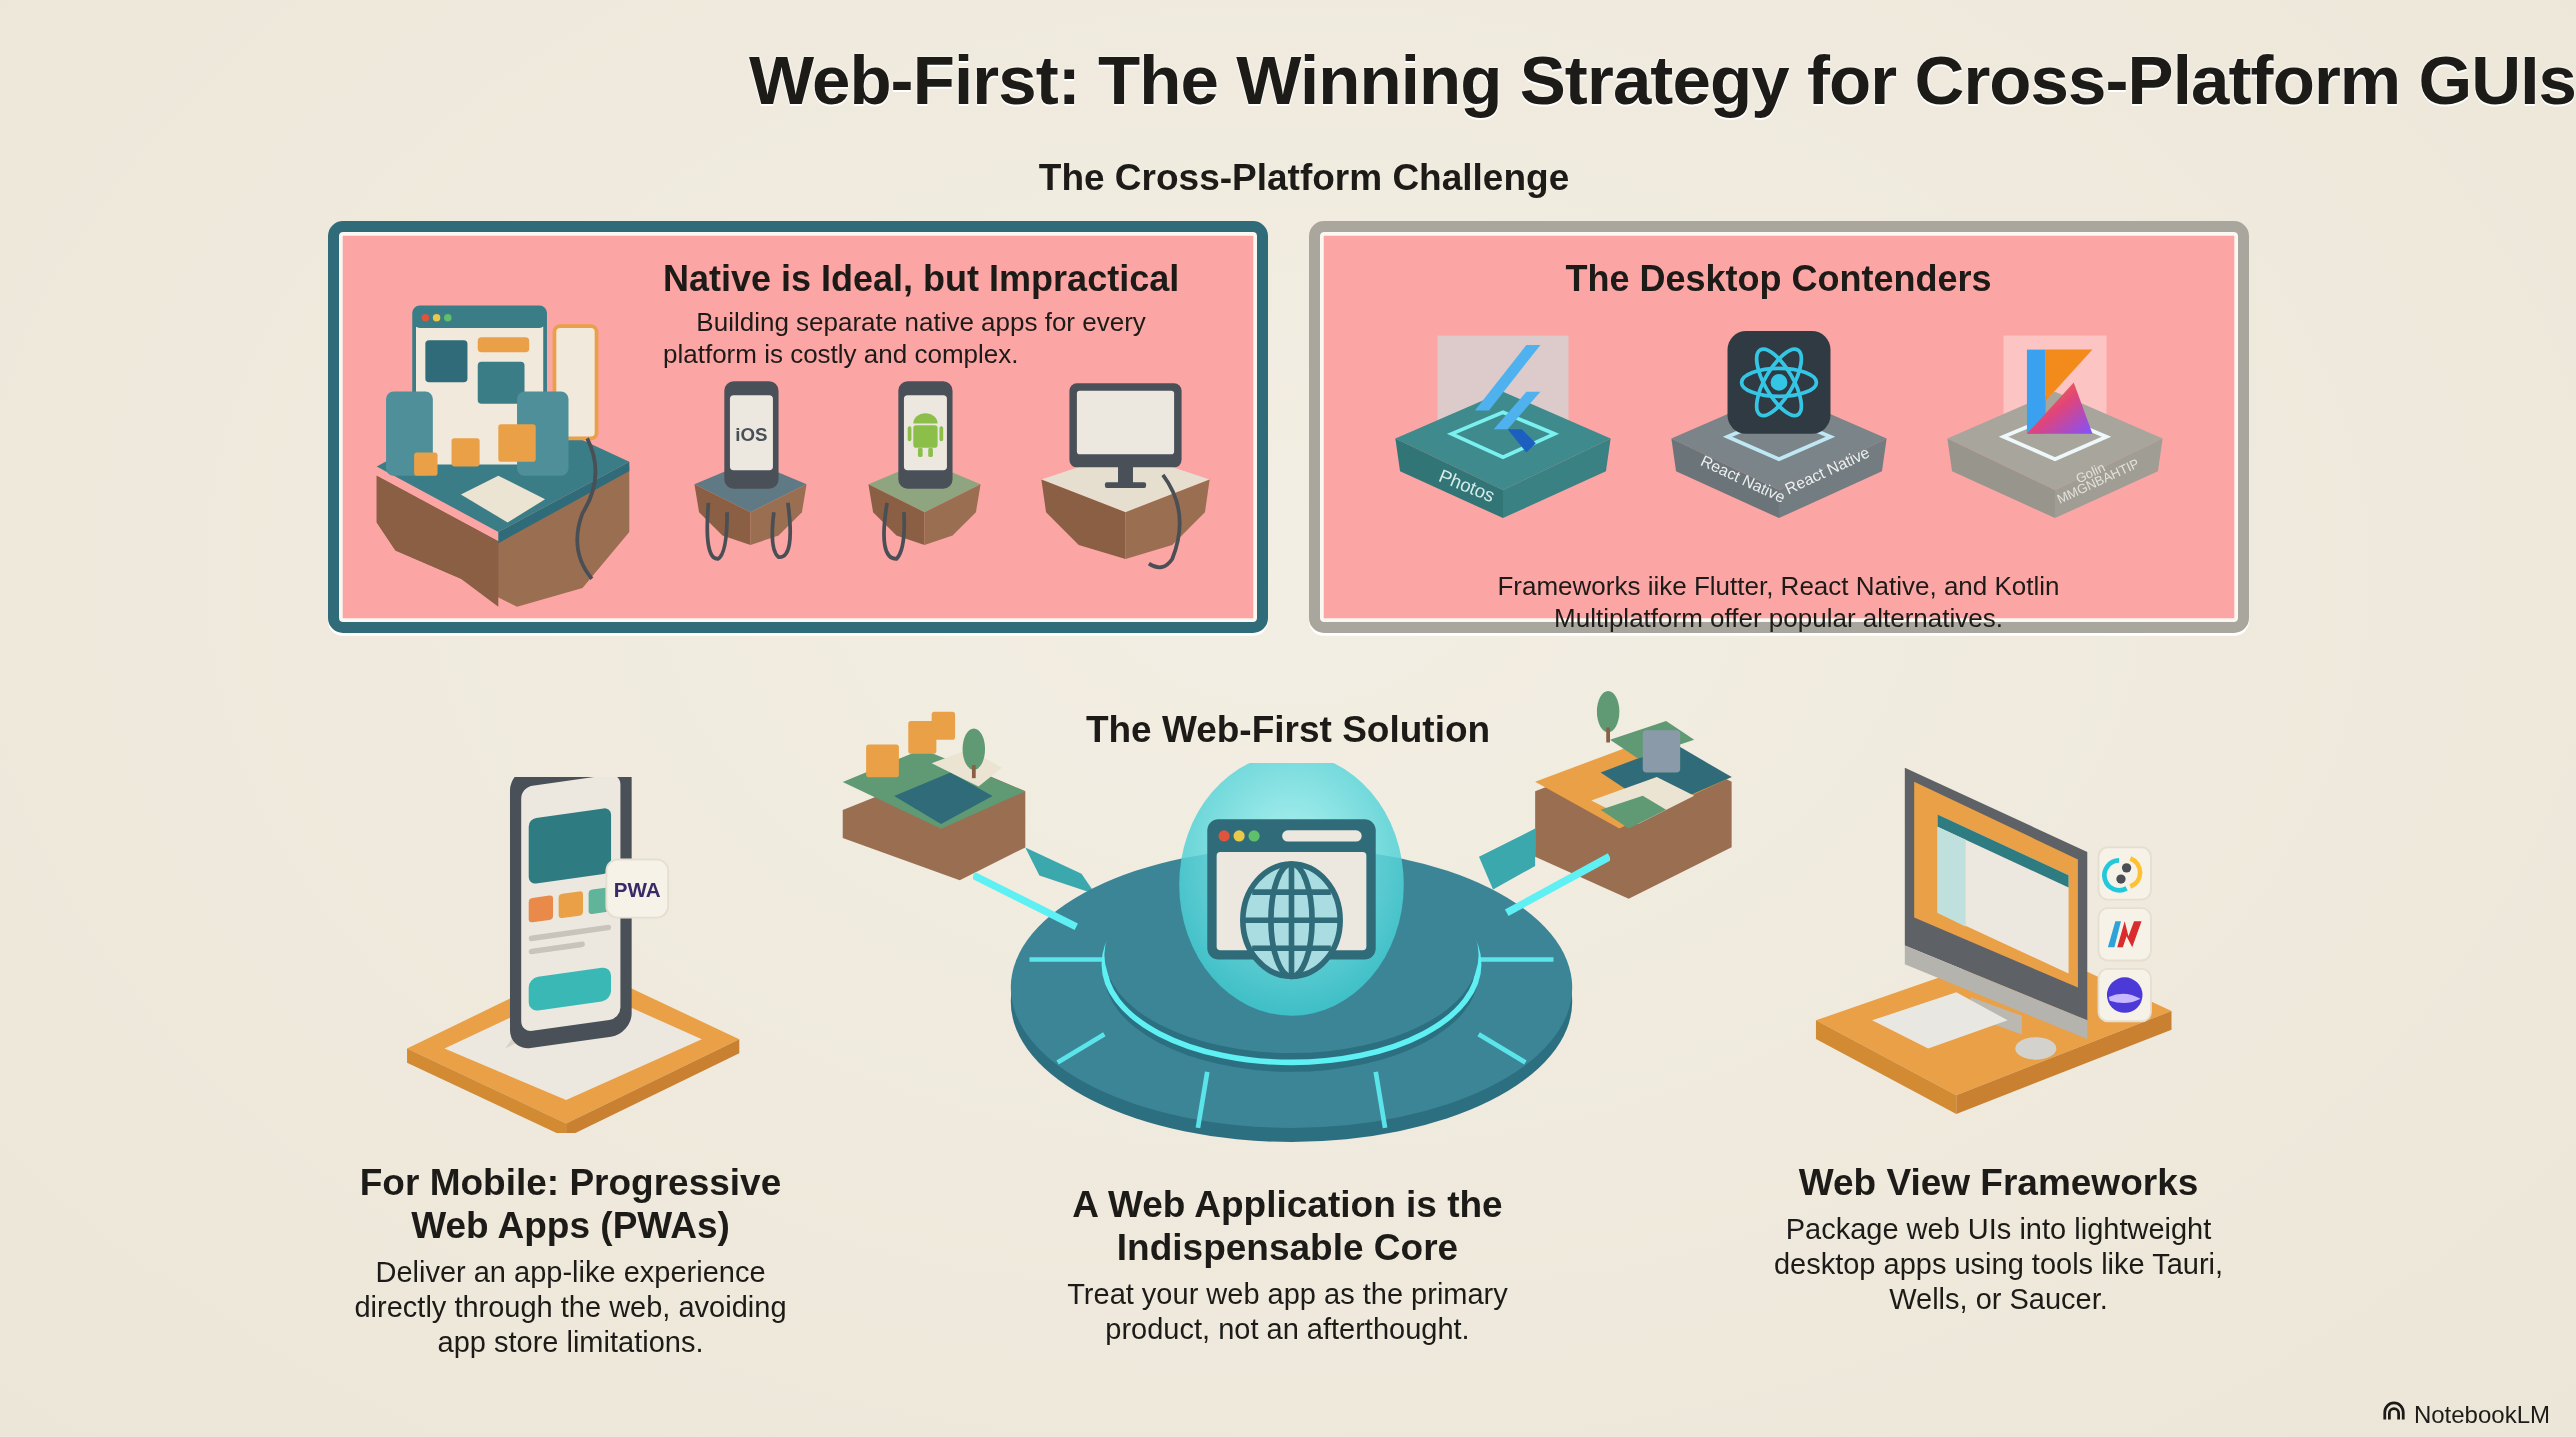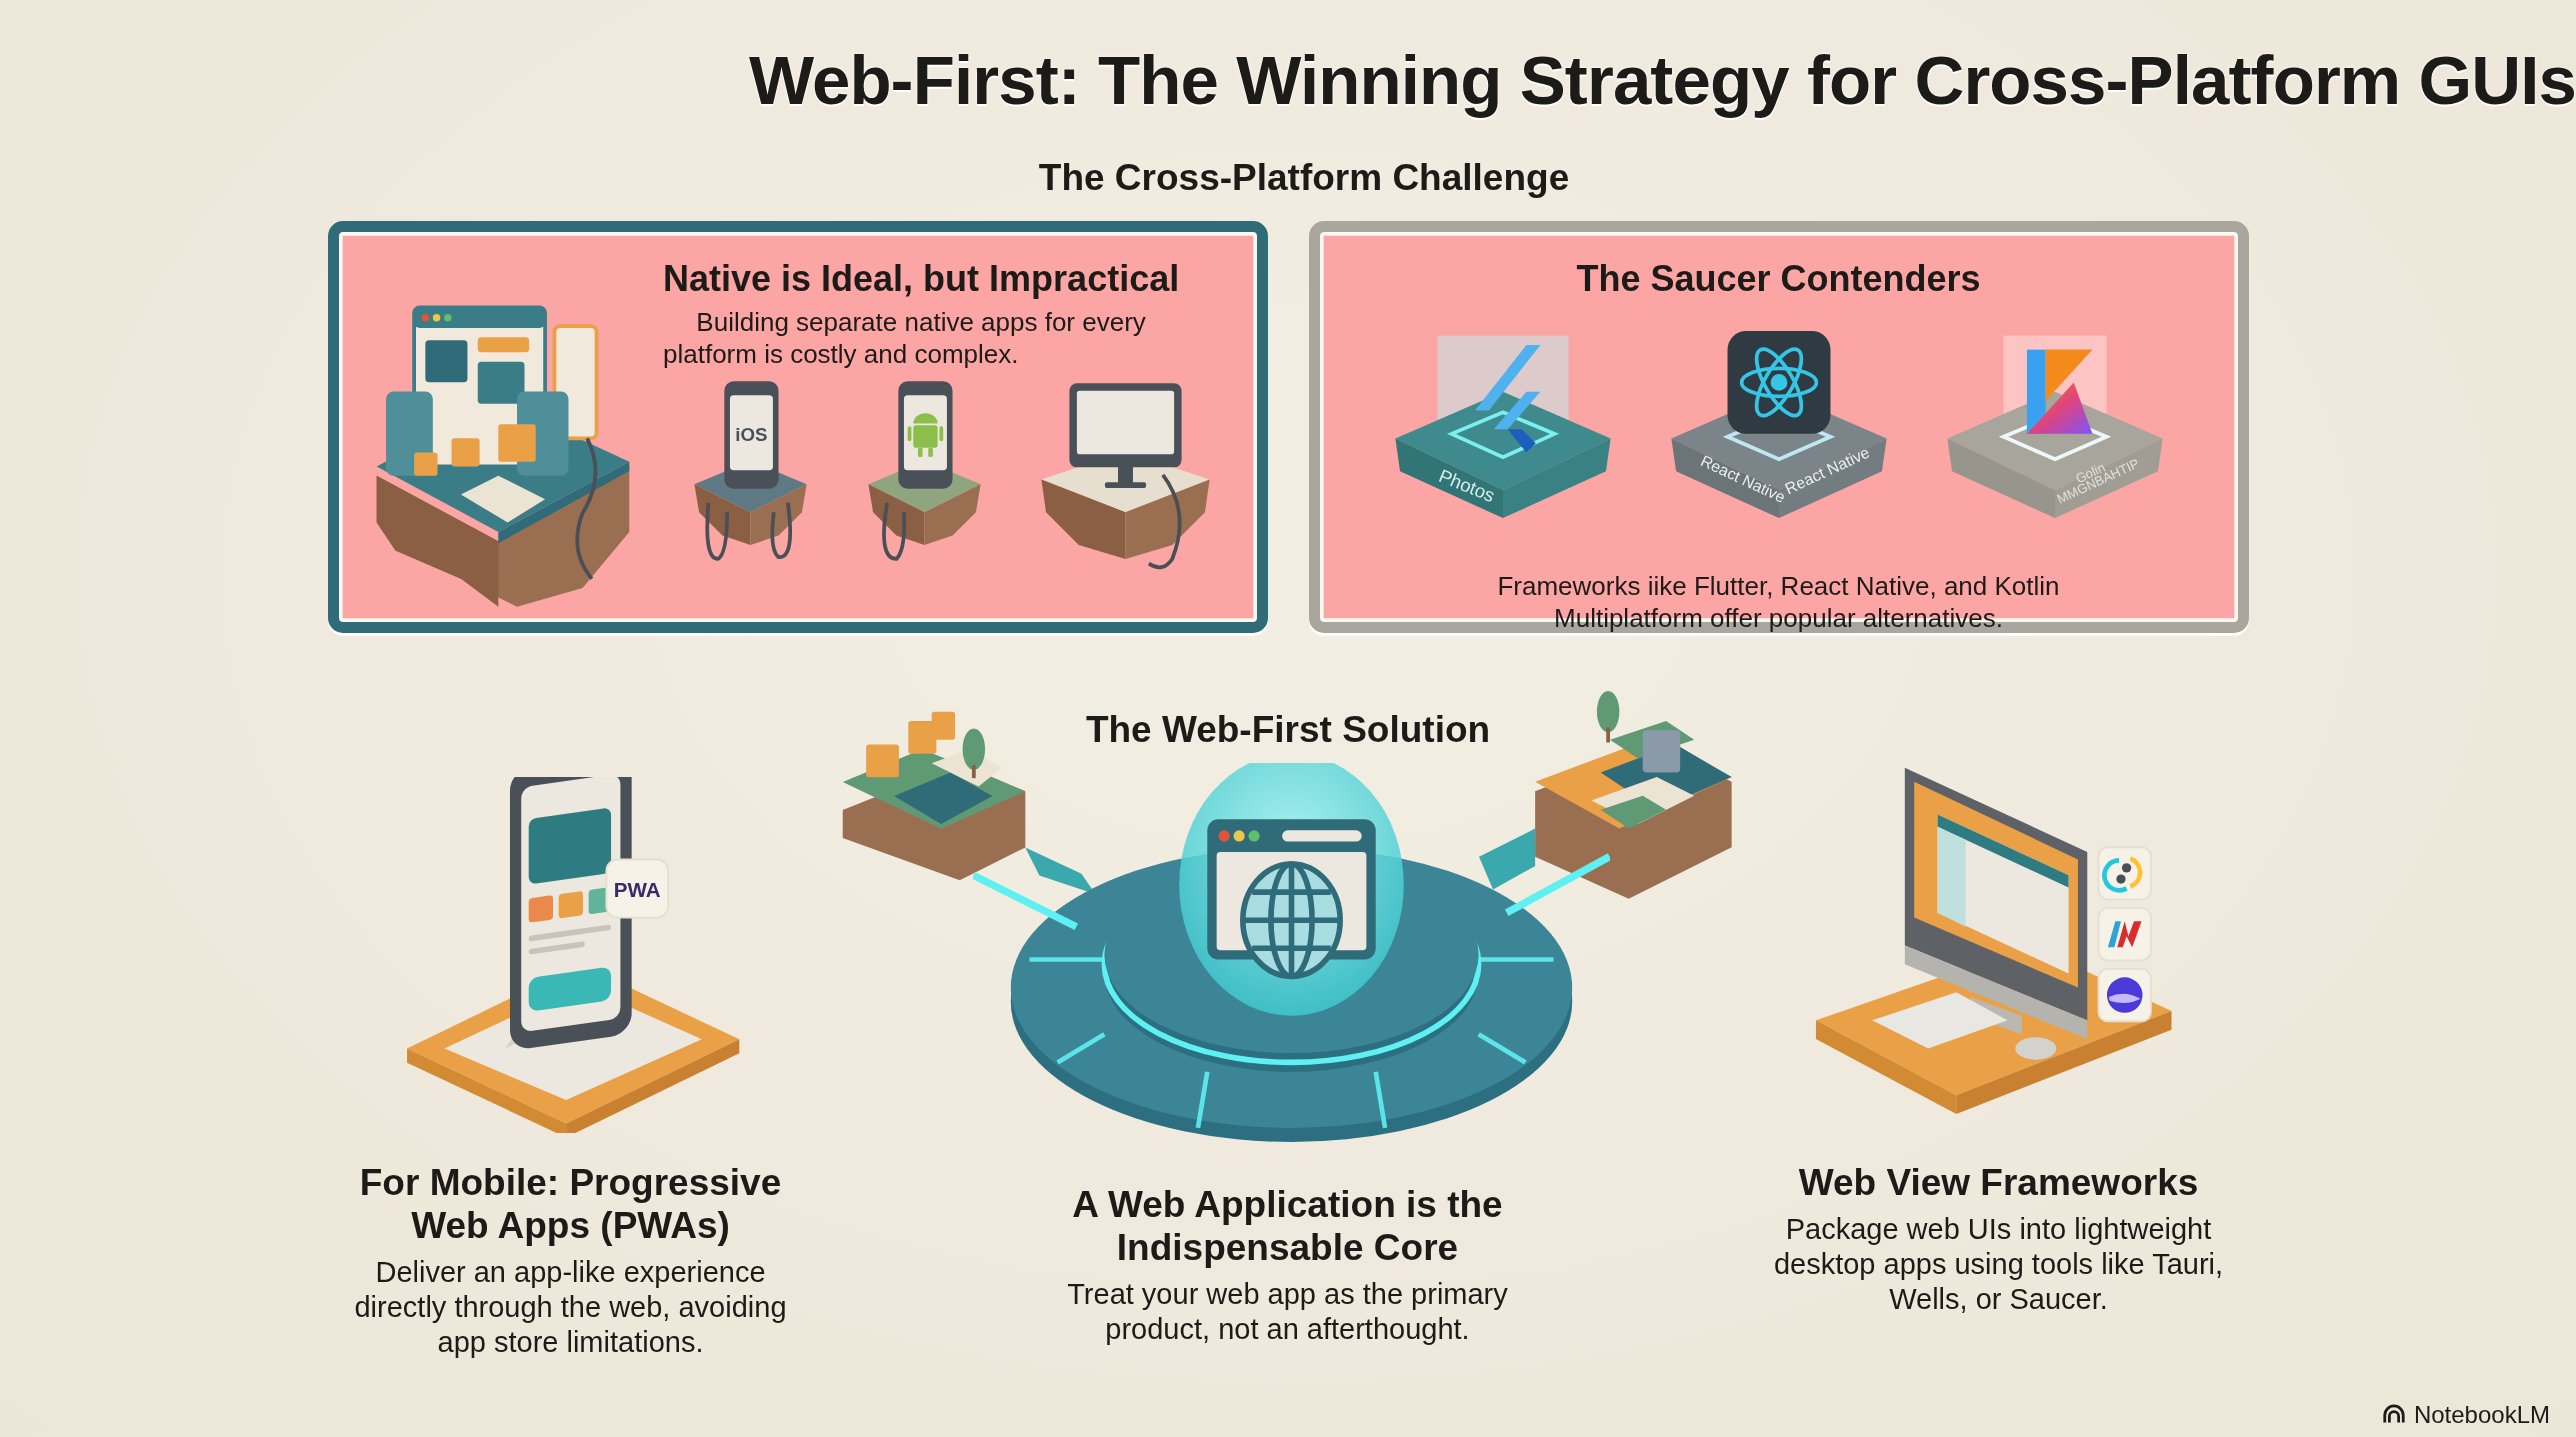--- a/index.html
+++ b/index.html
@@ -34,21 +34,21 @@
     left: 1309px; top: 221px; width: 940px; height: 412px;
     border: 11.2px solid #a9a69d;
     box-shadow: inset 0 0 0 3.7px #fbf8f1, 0 2.8px 0 #fff;
   }
   .panel h3 { font-size: 36px; font-weight: 700; }
   .panel p { font-size: 26px; line-height: 32px; }
   .sec-head { font-size: 37px; font-weight: 700; text-align: center; line-height: 43px; }
   .sec-body { font-size: 29px; text-align: center; line-height: 35px; }
   .brand {
     right: 26px; bottom: 9.4px; font-size: 24px; font-weight: 400;
-    display: flex; align-items: center; gap: 7.5px;
+    display: flex; align-items: flex-start; gap: 7.5px;
   }
 </style>
 </head>
 <body>
 
 <div class="abs title">Web-First: The Winning Strategy for Cross-Platform GUIs</div>
 <div class="abs subtitle">The Cross-Platform Challenge</div>
 
 <div class="abs panel panel-left">
 
@@ -115,21 +115,21 @@
     <polygon points="100,150 190,115 185,150 150,185 100,200" fill="#9a6e50"></polygon>
     <rect x="40" y="12" width="120" height="90" rx="8" fill="#4a5058"></rect>
     <rect x="48" y="20" width="104" height="68" rx="3" fill="#ece8df"></rect>
     <rect x="92" y="100" width="16" height="20" fill="#4a5058"></rect>
     <rect x="78" y="118" width="44" height="6" rx="2" fill="#4a5058"></rect>
     <path d="M140 110 Q170 150 150 200 Q140 215 125 205" fill="none" stroke="#4a4f55" stroke-width="4"></path>
   </svg>
 </div>
 
 <div class="abs panel panel-right">
-  <h3 class="abs" style="left:0;width:917px;top:26px;text-align:center;">The Saucer Contenders</h3>
+  <h3 class="abs" style="left:0;width:917px;top:26px;text-align:center;">The Desktop Contenders</h3>
 
   <svg class="abs" style="left:66px;top:94px;" width="234" height="197" viewBox="0 0 250 210">
     <rect x="55" y="10" width="140" height="120" fill="#bdeff0" opacity="0.5"></rect>
     <polygon points="10,120 125,70 240,120 125,175" fill="#3f8a8c"></polygon>
     <polygon points="10,120 125,175 125,205 15,155" fill="#327577"></polygon>
     <polygon points="125,175 240,120 235,155 125,205" fill="#3a8183"></polygon>
     <polygon points="70,115 125,92 180,115 125,140" fill="none" stroke="#7af1f0" stroke-width="4"></polygon>
     <polygon points="95,90 150,20 165,20 110,90" fill="#4fb2ee"></polygon>
     <polygon points="115,110 150,70 165,70 130,110" fill="#4fb2ee"></polygon>
     <polygon points="130,110 150,135 160,125 145,110" fill="#1d5fc0"></polygon>

